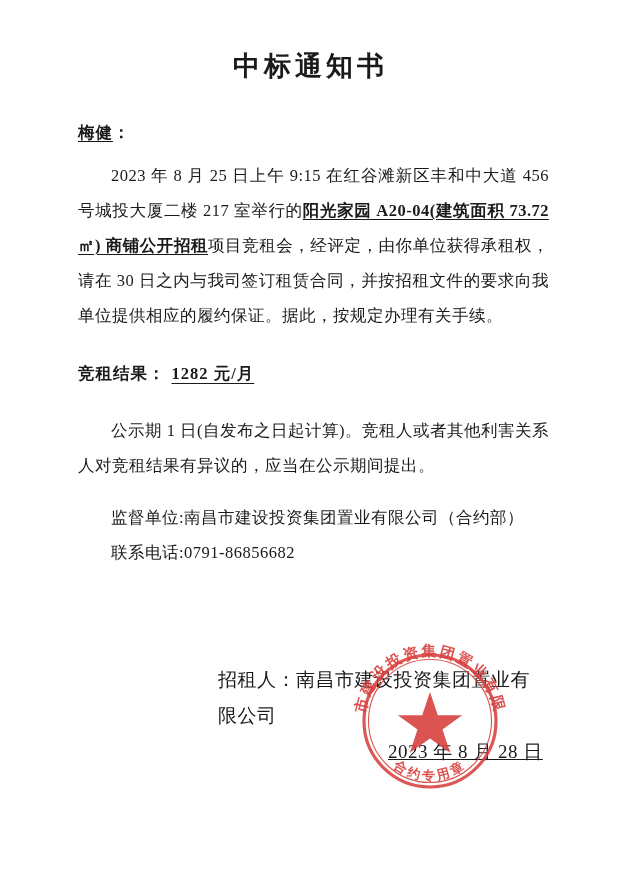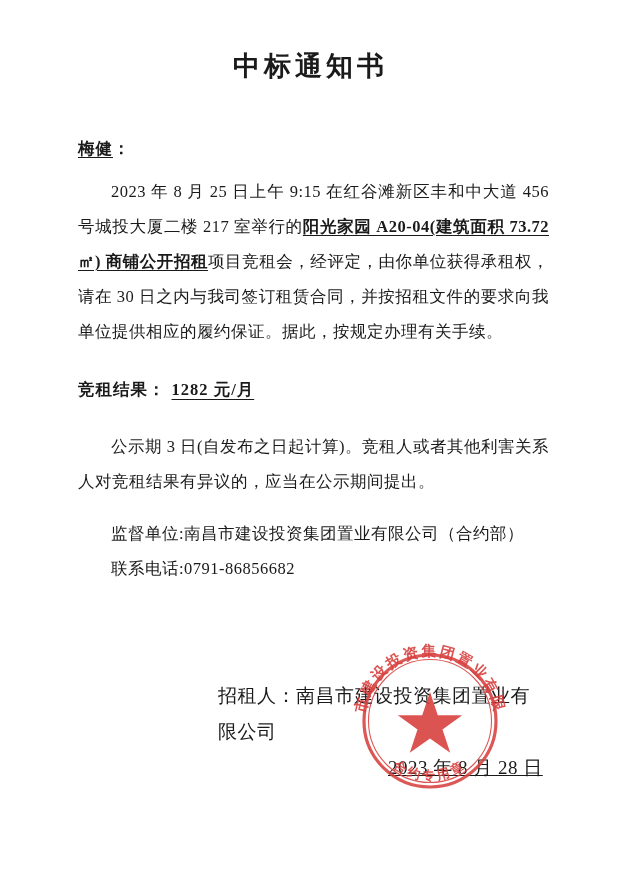--- a/index.html
+++ b/index.html
@@ -30,21 +30,21 @@
     margin-top: 48px;
     margin-bottom: 8px;
     font-family: "Liberation Serif", "DejaVu Serif", serif;
   }
 
   .body-wrap {
     margin: 0 72px 0 78px;
   }
 
   .addressee {
-    margin-top: 54px;
+    margin-top: 38px;
     font-size: 16.5px;
     font-weight: bold;
     letter-spacing: 1px;
   }
   .addressee .nm {
     text-decoration: underline;
     text-underline-offset: 3px;
   }
 
   .para {
@@ -128,21 +128,21 @@
     </div>
 
     <p class="para first">
       <span>2023 年 8 月 25 日上午 9:15 在红谷滩新区丰和中大道 456 号城投大厦二楼 217 室举行的</span><span class="hl">阳光家园 A20-04(建筑面积 73.72 ㎡) 商铺公开招租</span><span>项目竞租会，经评定，由你单位获得承租权，请在 30 日之内与我司签订租赁合同，并按招租文件的要求向我单位提供相应的履约保证。据此，按规定办理有关手续。</span>
     </p>
 
     <div class="result-line">
       <span>竞租结果：</span><span class="amount">1282 元/月</span>
     </div>
 
-    <p class="para second">公示期 3 日(自发布之日起计算)。竞租人或者其他利害关系人对竞租结果有异议的，应当在公示期间提出。</p>
+    <p class="para second">公示期 1 日(自发布之日起计算)。竞租人或者其他利害关系人对竞租结果有异议的，应当在公示期间提出。</p>
 
     <div class="line-plain">监督单位:南昌市建设投资集团置业有限公司（合约部）</div>
     <div class="line-plain">联系电话:0791-86856682</div>
 
     <div class="sign-block">
       <div>招租人：南昌市建设投资集团置业有限公司</div>
       <div class="sign-date">2023 年 8 月 28 日</div>
     </div>
 
   </div>

